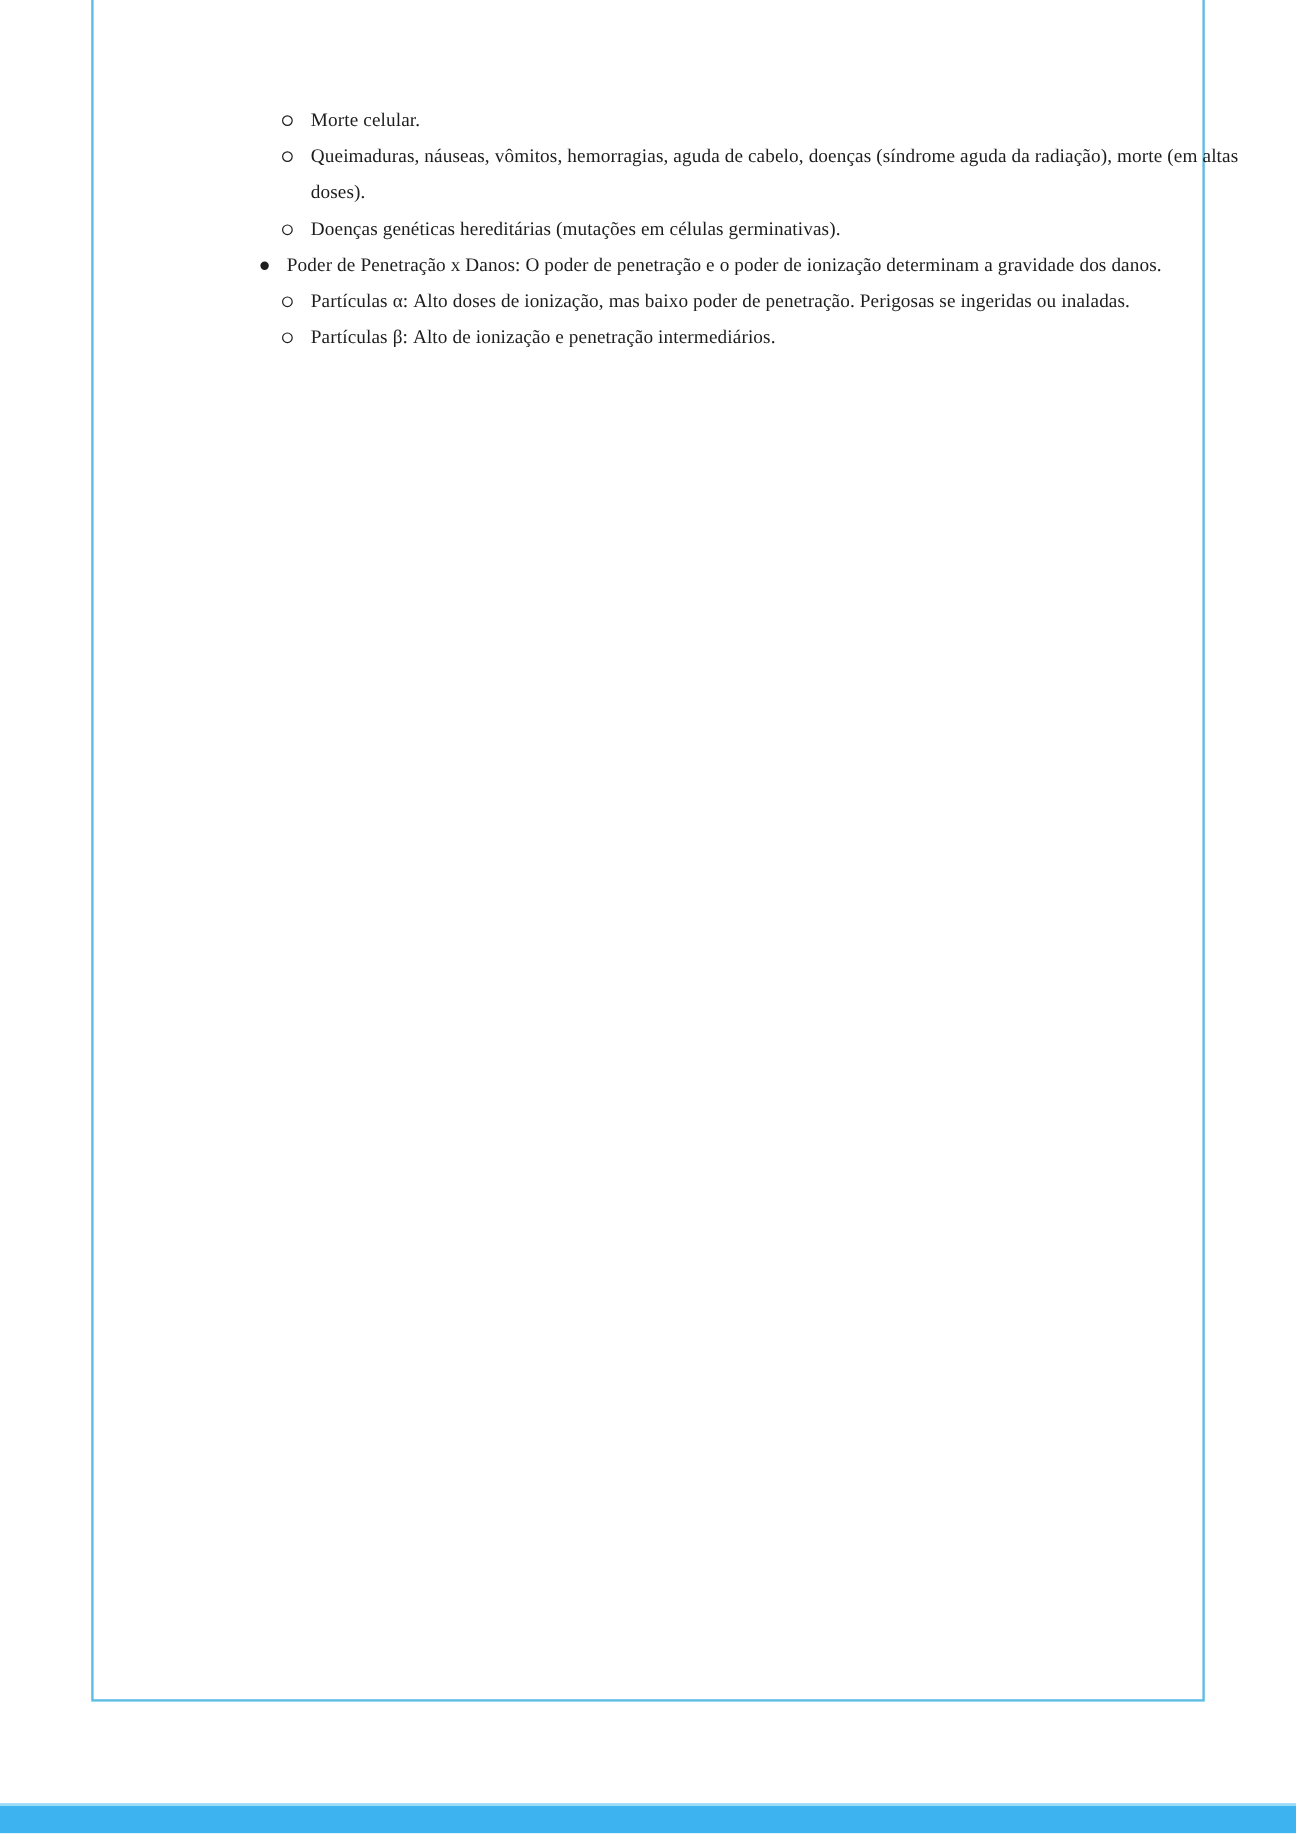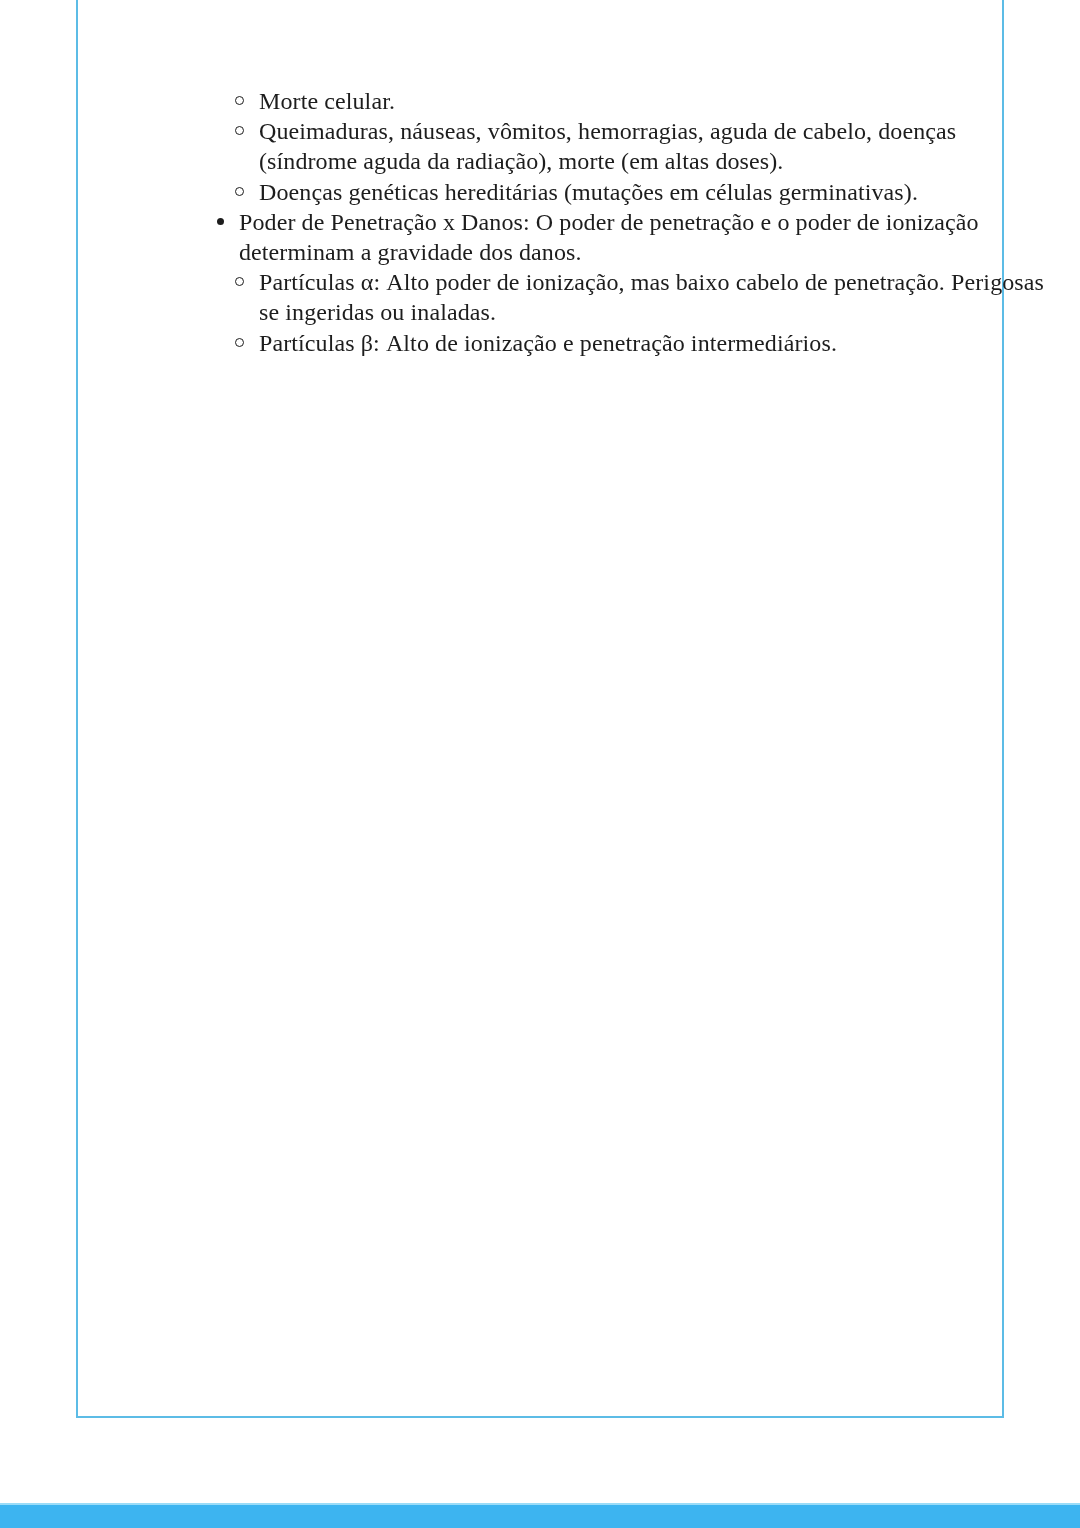--- a/index.html
+++ b/index.html
@@ -29,21 +29,21 @@
   }
   
   .doc-list {
     position: absolute;
     left: 145px;
     top: 104px;
     width: 832px;
     margin: 0;
     padding: 0;
     list-style: none;
-    font-size: 24px;
+    font-size: 16px;
     line-height: 30.2px;
     letter-spacing: 0.1px;
   }
   .doc-list li {
     position: relative;
     margin: 0;
     padding: 0;
   }
   .doc-list li.lvl1 {
     margin-left: 16px;
@@ -109,21 +109,21 @@
         <li class="lvl2">
           <span class="marker circle"></span>
           <span class="item-text">Doenças genéticas hereditárias (mutações em células germinativas).</span>
         </li>
         <li class="lvl1">
           <span class="marker disc"></span>
           <span class="item-text">Poder de Penetração x Danos: O poder de penetração e o poder de ionização determinam a gravidade dos danos.</span>
         </li>
         <li class="lvl2">
           <span class="marker circle"></span>
-          <span class="item-text">Partículas α: Alto poder de ionização, mas baixo cabelo de penetração. Perigosas se ingeridas ou inaladas.</span>
+          <span class="item-text">Partículas α: Alto doses de ionização, mas baixo poder de penetração. Perigosas se ingeridas ou inaladas.</span>
         </li>
         <li class="lvl2">
           <span class="marker circle"></span>
           <span class="item-text">Partículas β: Alto de ionização e penetração intermediários.</span>
         </li>
       </ul>
   </div>
   <div class="bottom-bar"></div>
 </div>
 

